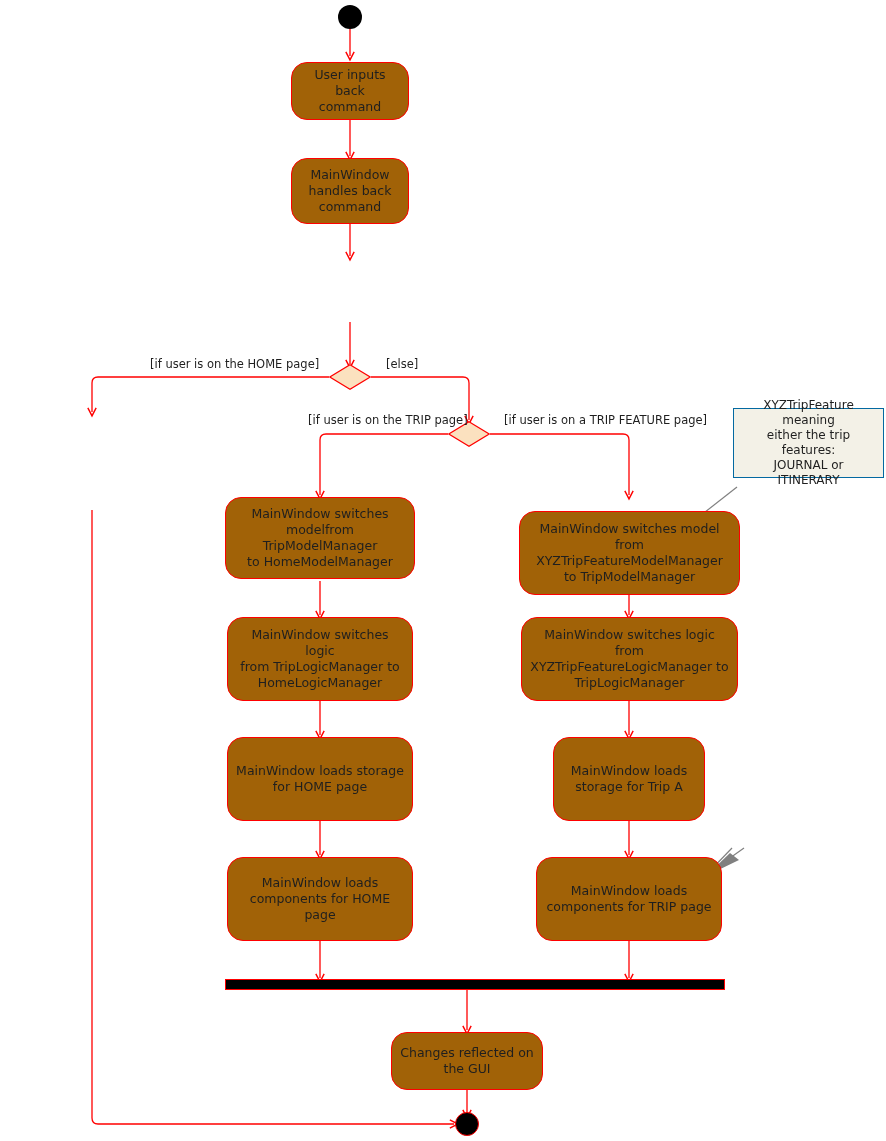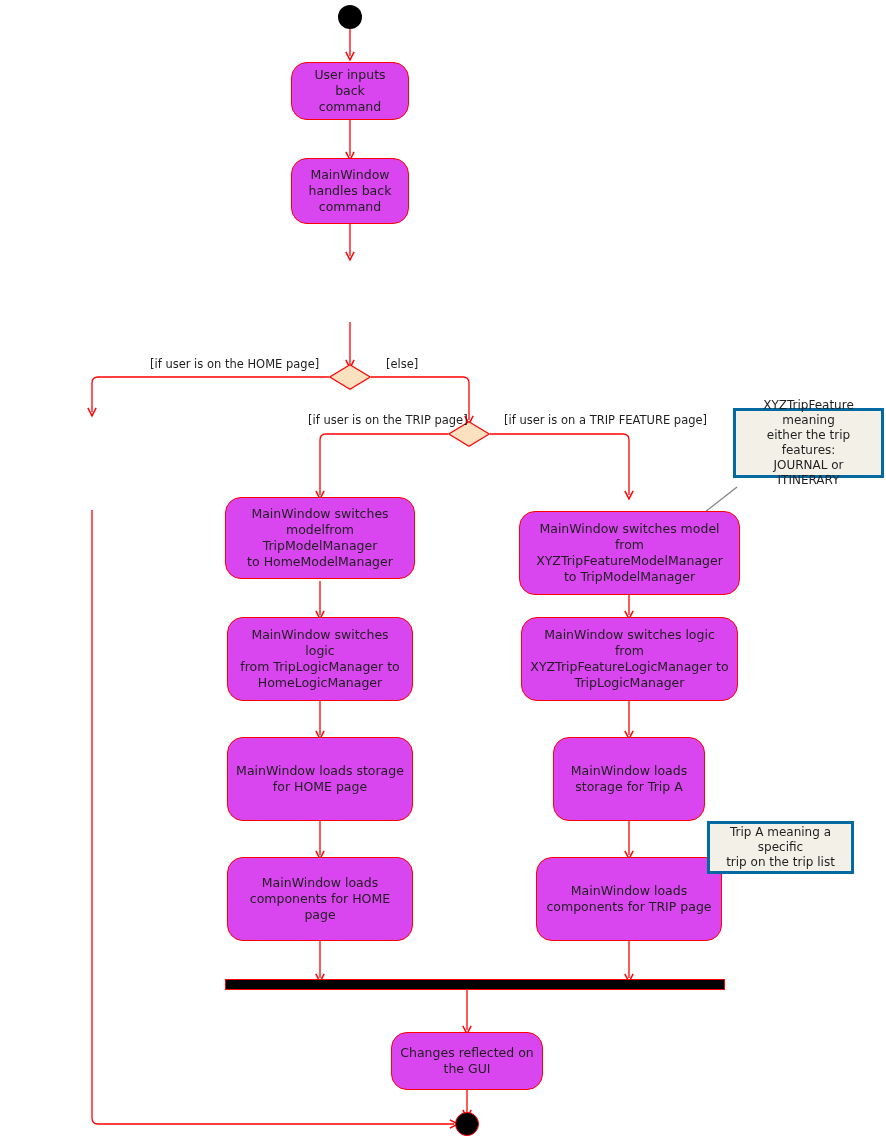--- a/index.html
+++ b/index.html
@@ -25,31 +25,31 @@
   }
   .node {
     position: absolute;
     box-sizing: border-box;
     display: flex;
     align-items: center;
     justify-content: center;
     text-align: center;
   }
   .activity {
-    background: #d946ef;
+    background: #a16207;
     border: 1px solid #FF0000;
     border-radius: 16px;
     color: #1F1F1F;
     font-size: 12.5px;
     line-height: 16px;
     padding: 17px 8px;
   }
   .note {
     background: #F3F1E7;
-    border: 3px solid #0369a1;
+    border: 1px solid #0369a1;
     color: #1F1F1F;
     font-size: 12px;
     line-height: 15px;
     padding: 0 7px;
     box-sizing: border-box;
   }
   .start-node, .end-node {
     position: absolute;
     border-radius: 50%;
     background: #000000;
@@ -207,24 +207,20 @@
     <span style="white-space:pre-line">MainWindow loads
 components for TRIP page</span>
   </div>
 
   <div class="node note" style="left:733px; top:408px; width:151px; height:70px;">
     <span style="white-space:pre-line">XYZTripFeature meaning
 either the trip features:
 JOURNAL or ITINERARY</span>
   </div>
 
-  <div class="node note" style="left:707px; top:821px; width:147px; height:53px;">
-    <span style="white-space:pre-line">Trip A meaning a specific
-trip on the trip list</span>
-  </div>
 
   <div class="merge-bar" style="left:225px; top:979px; width:500px; height:11px;"></div>
 
   <div class="node activity" style="left:391px; top:1032px; width:152px; height:58px;">
     <span style="white-space:pre-line">Changes reflected on
 the GUI</span>
   </div>
 
   <div class="end-node" style="left:455px; top:1112px; width:24px; height:24px;"></div>
 

